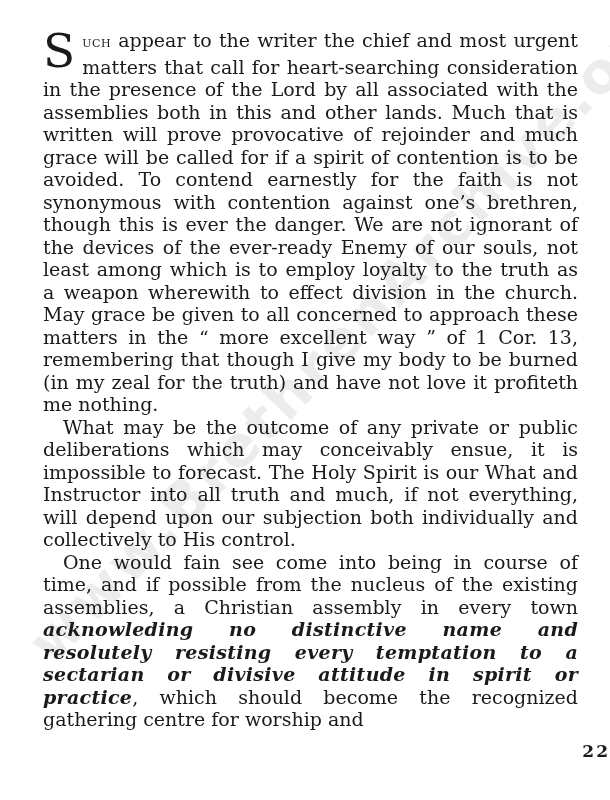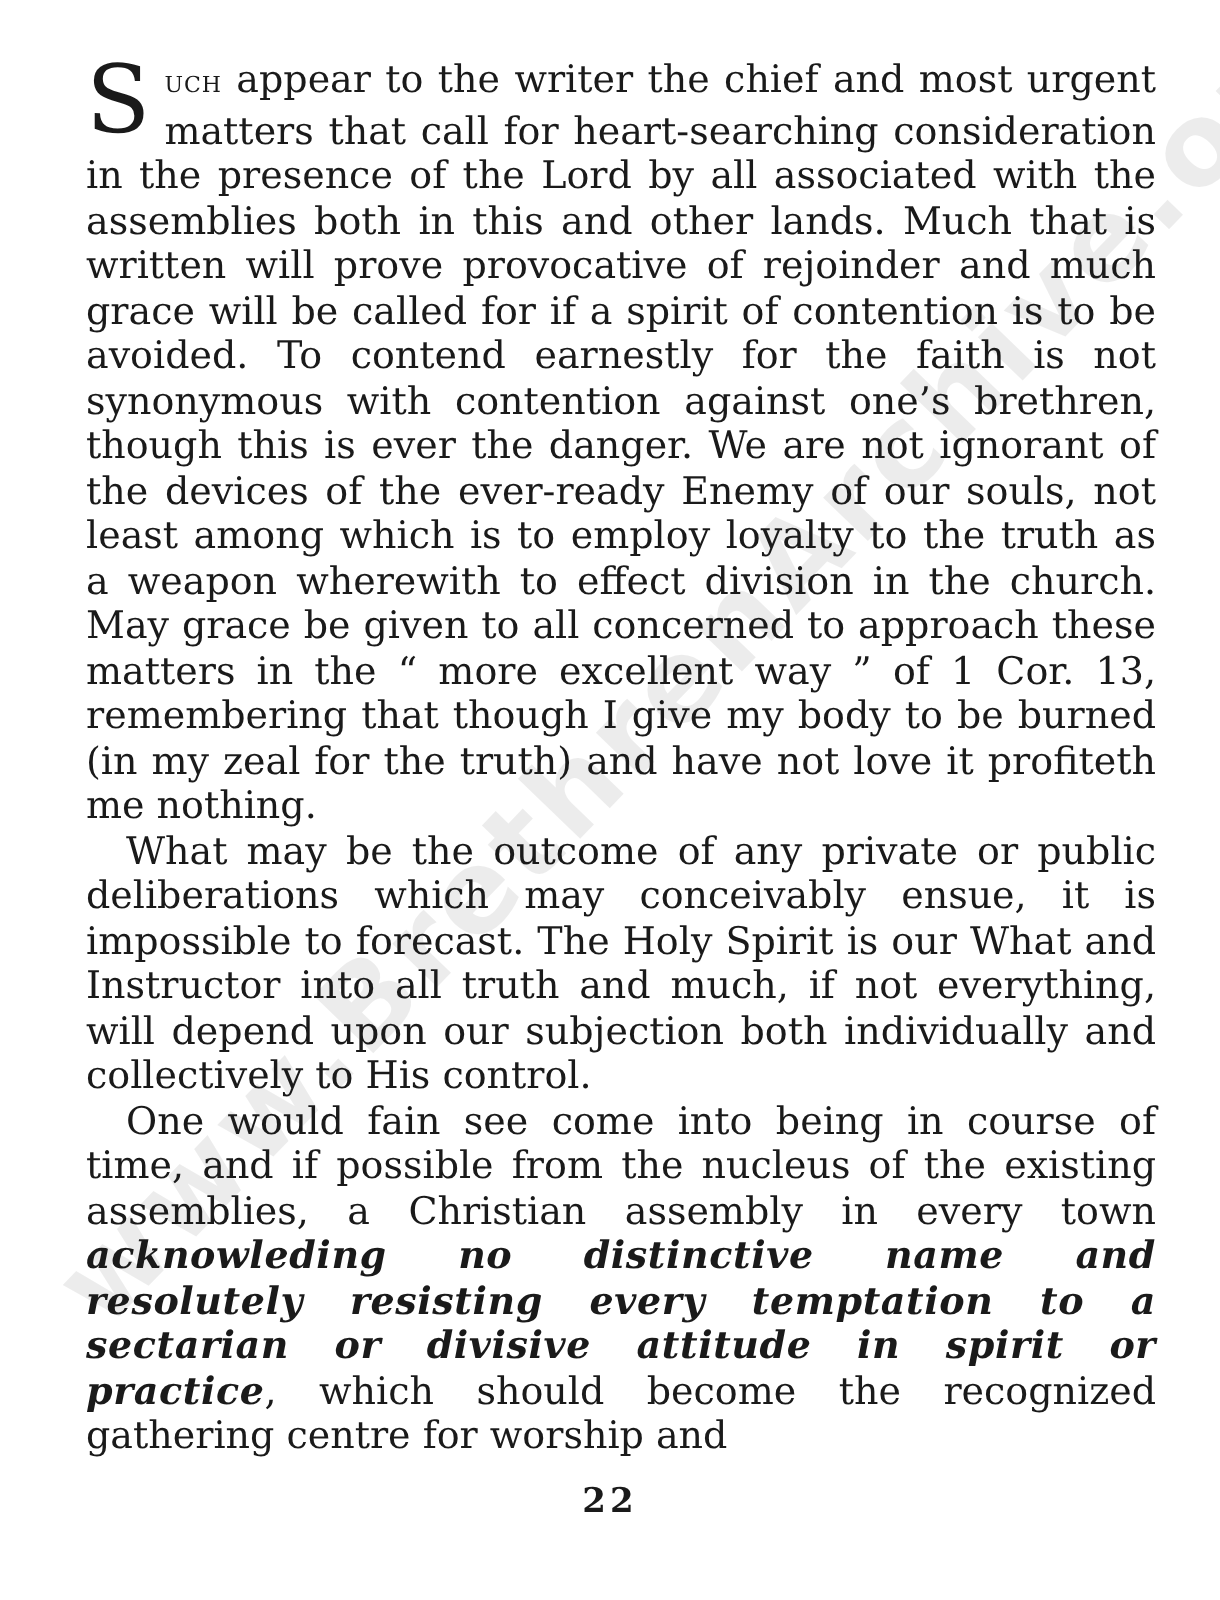--- a/index.html
+++ b/index.html
@@ -62,21 +62,21 @@
   .ital {
     font-style: italic;
     letter-spacing: 0.3px;
     font-weight: bold;
   }
   .page-number {
     position: absolute;
     left: 0;
     top: 741px;
     width: 610px;
-    text-align: center;
+    text-align: right;
     font-size: 17px;
     font-weight: bold;
     letter-spacing: 2px;
   }
 </style>
 </head>
 <body>
 
 <div class="page">
 

